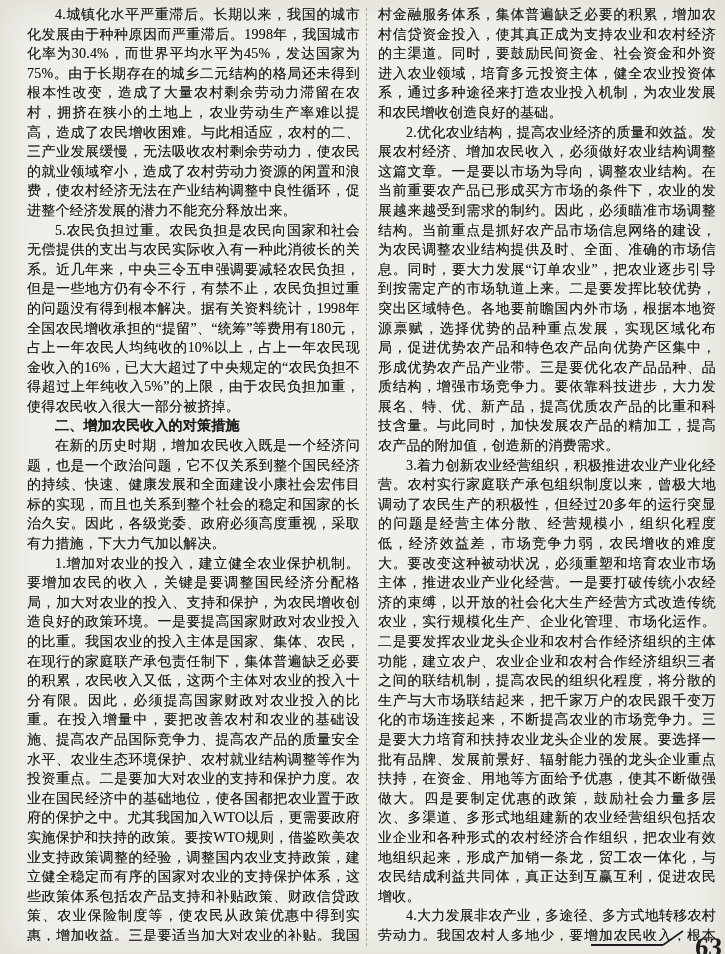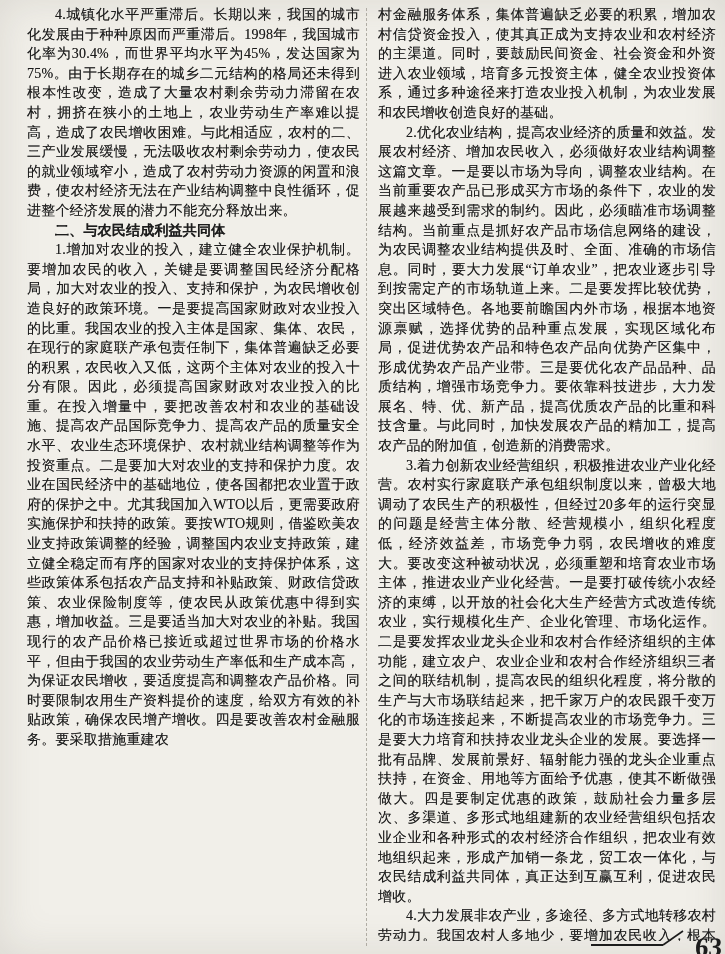--- a/index.html
+++ b/index.html
@@ -63,21 +63,23 @@
     transform: skewX(-4deg);
   }
 </style>
 </head>
 <body>
 
 <div class="page">
 
   <div class="col col-left">
     <p class="para">4.城镇化水平严重滞后。长期以来，我国的城市化发展由于种种原因而严重滞后。1998年，我国城市化率为30.4%，而世界平均水平为45%，发达国家为75%。由于长期存在的城乡二元结构的格局还未得到根本性改变，造成了大量农村剩余劳动力滞留在农村，拥挤在狭小的土地上，农业劳动生产率难以提高，造成了农民增收困难。与此相适应，农村的二、三产业发展缓慢，无法吸收农村剩余劳动力，使农民的就业领域窄小，造成了农村劳动力资源的闲置和浪费，使农村经济无法在产业结构调整中良性循环，促进整个经济发展的潜力不能充分释放出来。</p>
-    <h3 class="heading">二、与农民结成利益共同体</h3>
+    <p class="para">5.农民负担过重。农民负担是农民向国家和社会无偿提供的支出与农民实际收入有一种此消彼长的关系。近几年来，中央三令五申强调要减轻农民负担，但是一些地方仍有令不行，有禁不止，农民负担过重的问题没有得到根本解决。据有关资料统计，1998年全国农民增收承担的“提留”、“统筹”等费用有180元，占上一年农民人均纯收的10%以上，占上一年农民现金收入的16%，已大大超过了中央规定的“农民负担不得超过上年纯收入5%”的上限，由于农民负担加重，使得农民收入很大一部分被挤掉。</p>
+    <h3 class="heading">二、增加农民收入的对策措施</h3>
+    <p class="para">在新的历史时期，增加农民收入既是一个经济问题，也是一个政治问题，它不仅关系到整个国民经济的持续、快速、健康发展和全面建设小康社会宏伟目标的实现，而且也关系到整个社会的稳定和国家的长治久安。因此，各级党委、政府必须高度重视，采取有力措施，下大力气加以解决。</p>
     <p class="para">1.增加对农业的投入，建立健全农业保护机制。要增加农民的收入，关键是要调整国民经济分配格局，加大对农业的投入、支持和保护，为农民增收创造良好的政策环境。一是要提高国家财政对农业投入的比重。我国农业的投入主体是国家、集体、农民，在现行的家庭联产承包责任制下，集体普遍缺乏必要的积累，农民收入又低，这两个主体对农业的投入十分有限。因此，必须提高国家财政对农业投入的比重。在投入增量中，要把改善农村和农业的基础设施、提高农产品国际竞争力、提高农产品的质量安全水平、农业生态环境保护、农村就业结构调整等作为投资重点。二是要加大对农业的支持和保护力度。农业在国民经济中的基础地位，使各国都把农业置于政府的保护之中。尤其我国加入WTO以后，更需要政府实施保护和扶持的政策。要按WTO规则，借鉴欧美农业支持政策调整的经验，调整国内农业支持政策，建立健全稳定而有序的国家对农业的支持保护体系，这些政策体系包括农产品支持和补贴政策、财政信贷政策、农业保险制度等，使农民从政策优惠中得到实惠，增加收益。三是要适当加大对农业的补贴。我国现行的农产品价格已接近或超过世界市场的价格水平，但由于我国的农业劳动生产率低和生产成本高，为保证农民增收，要适度提高和调整农产品价格。同时要限制农用生产资料提价的速度，给双方有效的补贴政策，确保农民增产增收。四是要改善农村金融服务。要采取措施重建农</p>
   </div>
 
   <div class="divider"></div>
 
   <div class="col col-right">
     <p class="para no-indent">村金融服务体系，集体普遍缺乏必要的积累，增加农村信贷资金投入，使其真正成为支持农业和农村经济的主渠道。同时，要鼓励民间资金、社会资金和外资进入农业领域，培育多元投资主体，健全农业投资体系，通过多种途径来打造农业投入机制，为农业发展和农民增收创造良好的基础。</p>
     <p class="para">2.优化农业结构，提高农业经济的质量和效益。发展农村经济、增加农民收入，必须做好农业结构调整这篇文章。一是要以市场为导向，调整农业结构。在当前重要农产品已形成买方市场的条件下，农业的发展越来越受到需求的制约。因此，必须瞄准市场调整结构。当前重点是抓好农产品市场信息网络的建设，为农民调整农业结构提供及时、全面、准确的市场信息。同时，要大力发展“订单农业”，把农业逐步引导到按需定产的市场轨道上来。二是要发挥比较优势，突出区域特色。各地要前瞻国内外市场，根据本地资源禀赋，选择优势的品种重点发展，实现区域化布局，促进优势农产品和特色农产品向优势产区集中，形成优势农产品产业带。三是要优化农产品品种、品质结构，增强市场竞争力。要依靠科技进步，大力发展名、特、优、新产品，提高优质农产品的比重和科技含量。与此同时，加快发展农产品的精加工，提高农产品的附加值，创造新的消费需求。</p>
     <p class="para">3.着力创新农业经营组织，积极推进农业产业化经营。农村实行家庭联产承包组织制度以来，曾极大地调动了农民生产的积极性，但经过20多年的运行突显的问题是经营主体分散、经营规模小，组织化程度低，经济效益差，市场竞争力弱，农民增收的难度大。要改变这种被动状况，必须重塑和培育农业市场主体，推进农业产业化经营。一是要打破传统小农经济的束缚，以开放的社会化大生产经营方式改造传统农业，实行规模化生产、企业化管理、市场化运作。二是要发挥农业龙头企业和农村合作经济组织的主体功能，建立农户、农业企业和农村合作经济组织三者之间的联结机制，提高农民的组织化程度，将分散的生产与大市场联结起来，把千家万户的农民跟千变万化的市场连接起来，不断提高农业的市场竞争力。三是要大力培育和扶持农业龙头企业的发展。要选择一批有品牌、发展前景好、辐射能力强的龙头企业重点扶持，在资金、用地等方面给予优惠，使其不断做强做大。四是要制定优惠的政策，鼓励社会力量多层次、多渠道、多形式地组建新的农业经营组织包括农业企业和各种形式的农村经济合作组织，把农业有效地组织起来，形成产加销一条龙，贸工农一体化，与农民结成利益共同体，真正达到互赢互利，促进农民增收。</p>
     <p class="para">

